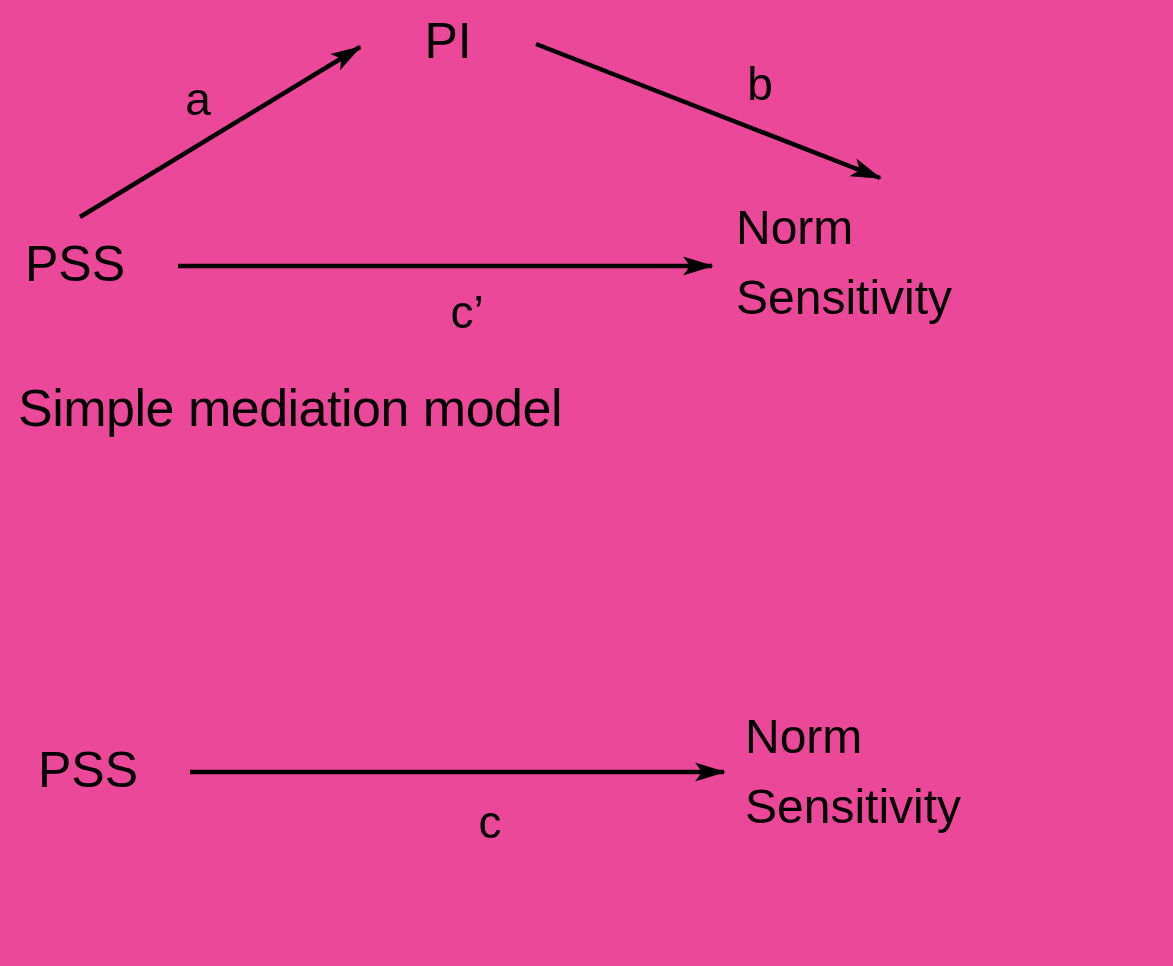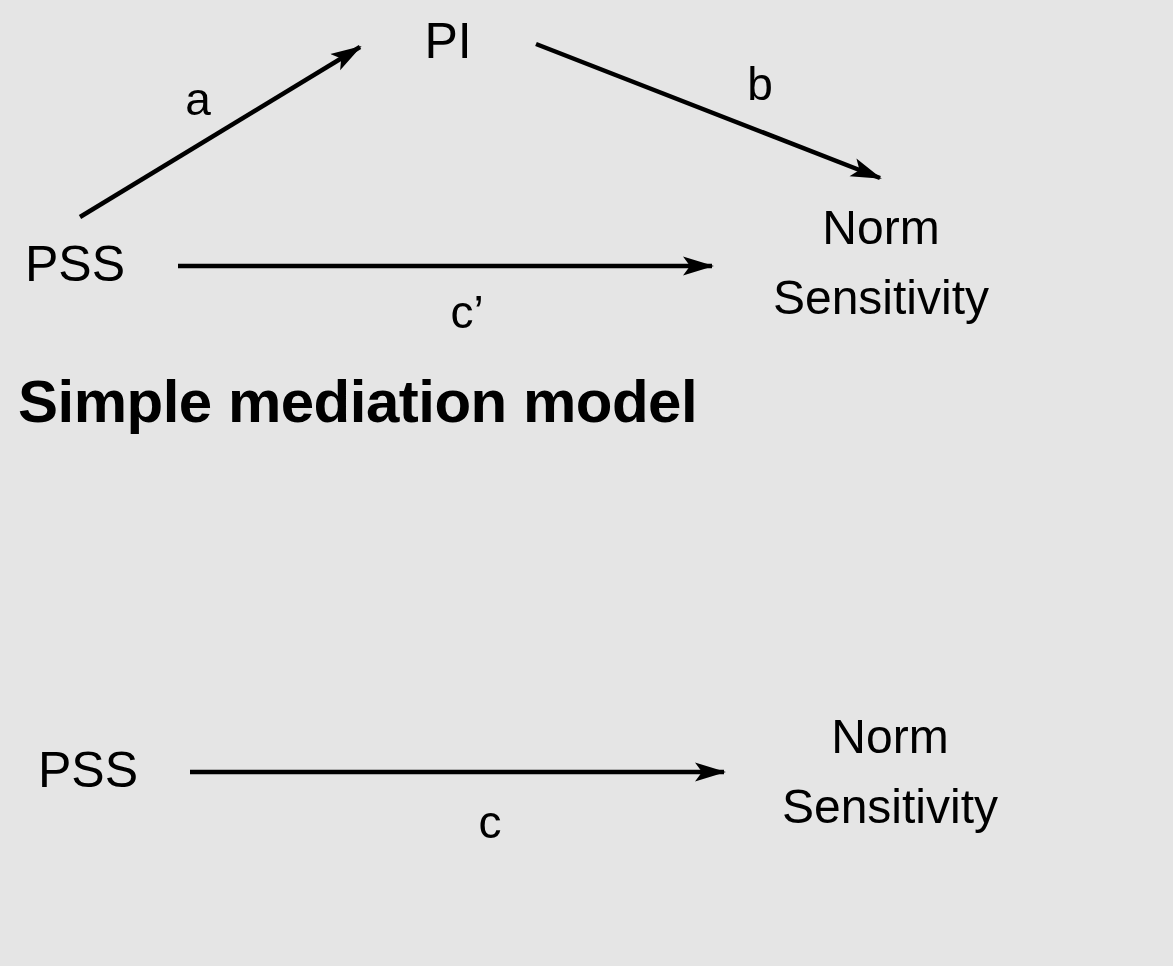--- a/index.html
+++ b/index.html
@@ -4,21 +4,21 @@
 <style>
   html, body {
     margin: 0;
     padding: 0;
     background: #ffffff;
   }
   #canvas {
     position: relative;
     width: 1173px;
     height: 966px;
-    background: #e5e5e5;
+    background: #ec4899;
     overflow: hidden;
     font-family: "Liberation Sans", "DejaVu Sans", sans-serif;
     color: #000000;
   }
   #arrows {
     position: absolute;
     left: 0;
     top: 0;
     width: 1173px;
     height: 966px;
@@ -26,42 +26,43 @@
   .node {
     position: absolute;
     transform: translate(-50%, -50%);
     font-size: 50px;
     line-height: 1.1;
     color: #000000;
     white-space: nowrap;
   }
   .node.multiline {
     white-space: normal;
-    text-align: center;
+    text-align: left;
     width: 290px;
     font-size: 48px;
     line-height: 1.45;
   }
   .edge-label {
     position: absolute;
     transform: translate(-50%, -50%);
     font-size: 46px;
     line-height: 1;
     color: #000000;
     white-space: nowrap;
   }
   .caption {
     position: absolute;
     transform: translateY(-50%);
-    font-size: 60px;
-    font-weight: bold;
+    font-size: 52px;
+    font-weight: normal;
     line-height: 1.1;
     color: #000000;
     white-space: nowrap;
     letter-spacing: -0.5px;
+    margin-top: 7px;
   }
   
   #node-pi        { left: 448px; top: 41px;  }
   #node-pss-top   { left: 75px;  top: 264px; }
   #node-outcome-top { left: 881px; top: 263px; }
   #label-a        { left: 198px; top: 99px;  }
   #label-b        { left: 760px; top: 84px;  }
   #label-c-prime  { left: 467px; top: 312px; }
   #caption-mediation { left: 18px; top: 402px; }
   

